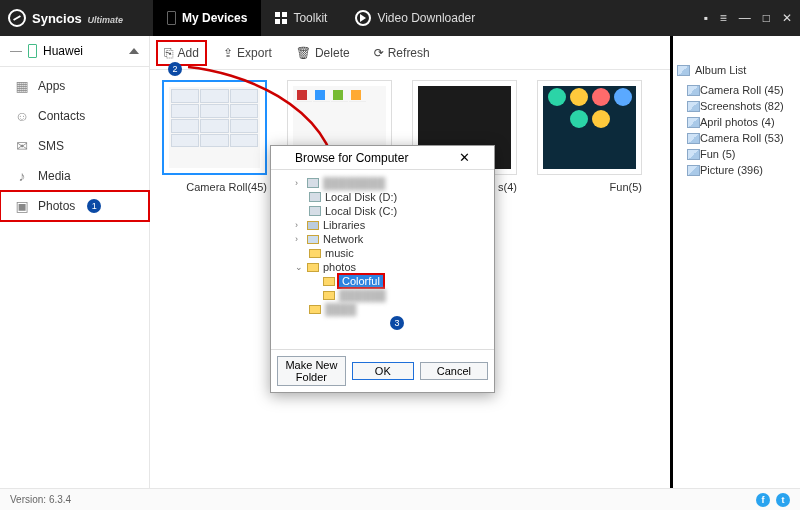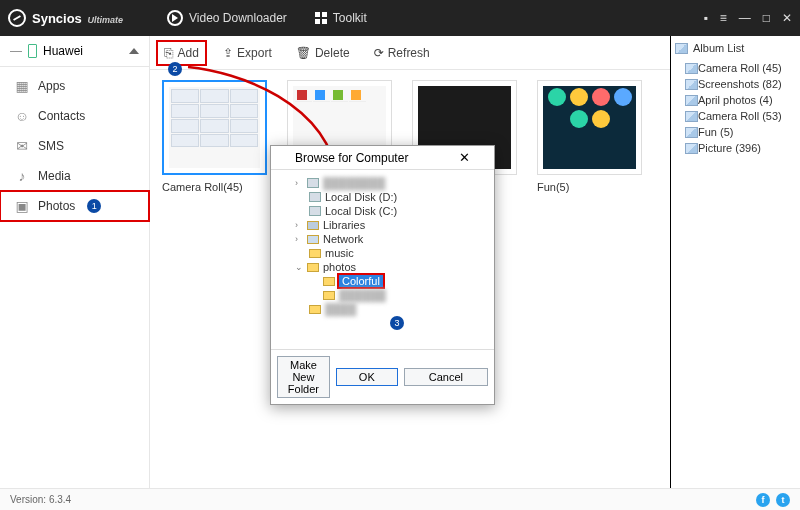--- a/index.html
+++ b/index.html
@@ -21,45 +21,45 @@
   .side-items { padding: 4px 0; }
   .side-item { display:flex; align-items:center; gap:8px; padding:7px 14px; font-size:12px; color:#333; cursor:pointer;}
   .side-item .ico { width:16px; height:16px; display:flex; align-items:center; justify-content:center; color:#888; font-size:14px;}
   .side-item.photos { outline:2px solid #d00; outline-offset:-1px;}
   .badge { width:14px;height:14px;border-radius:50%;background:#0b4aa5;color:#fff;font-size:9px;display:flex;align-items:center;justify-content:center;margin-left:4px;}
   .toolbar { height:34px; border-bottom:1px solid #e6e6e6; display:flex; align-items:center; padding:0 8px; gap:12px; font-size:12px; color:#444;}
   .tbtn { display:flex; align-items:center; gap:4px; padding:4px 6px; cursor:pointer;}
   .tbtn.add { outline:2px solid #d00; outline-offset:0;}
   .main { flex:1; display:flex; flex-direction:column; position:relative;}
   .gallery { flex:1; padding:10px 12px; display:flex; flex-wrap:wrap; gap:30px 20px; align-content:flex-start; position:relative;}
-  .thumb { width:105px; display:flex; flex-direction:column; align-items:flex-start; gap:6px; font-size:11px; color:#333;}
+  .thumb { width:105px; display:flex; flex-direction:column; align-items:flex-end; gap:6px; font-size:11px; color:#333;}
   .thumb .box { width:105px; height:95px; border:1px solid #ddd; background:#fff; padding:5px; position:relative;}
   .thumb.selected .box { border:2px solid #1e90ff;}
   .thumb .inner { width:100%; height:100%; background:#f7f7f7; display:flex; flex-wrap:wrap; align-content:flex-start; gap:1px; padding:2px;}
   .cell { background:#e9eef5; border:1px solid #d0d8e2; flex:1 0 30%; height:18%;}
-  .rpanel { width:130px; border-left:1px solid #000000; padding:6px 4px; font-size:11px; color:#333; overflow:hidden;}
+  .rpanel { width:130px; border-left:3px solid #000000; padding:28px 4px; font-size:11px; color:#333; overflow:hidden;}
   .rpanel .hdr { display:flex; align-items:center; gap:5px; font-size:11px; margin-bottom:6px;}
   .rpanel .row { display:flex; align-items:center; padding:2px 0 2px 10px; cursor:pointer;}
   .pic-ico { width:13px;height:11px;border:1px solid #8aa8c8;background:linear-gradient(135deg,#cfe3f7 50%,#a9c9e8 50%);}
   .statusbar { height:22px; border-top:1px solid #e6e6e6; display:flex; align-items:center; padding:0 10px; font-size:10px; color:#666; background:#fafafa;}
   .statusbar .soc { margin-left:auto; display:flex; gap:6px;}
   .soc span { width:14px;height:14px;border-radius:50%;background:#29a3ef;color:#fff;font-size:9px;display:flex;align-items:center;justify-content:center;font-weight:bold;}
   
   .dialog { position:absolute; left:270px; top:145px; width:225px; background:#fff; border:1px solid #999; box-shadow:0 3px 14px rgba(0,0,0,.35); z-index:50;}
   .dlg-title { display:flex; align-items:center; padding:4px 24px; font-size:12px; border-bottom:1px solid #ddd;}
   .dlg-title .x { margin-left:auto; cursor:pointer; font-size:13px;}
   .tree { height:180px; overflow:auto; padding:6px 6px; font-size:11px; color:#333; border-bottom:1px solid #ddd;}
   .tree .trow { display:flex; align-items:center; gap:4px; padding:1px 0;}
   .trow .sp { display:inline-block;}
   .chev { width:8px; display:inline-block; color:#777; font-size:9px;}
   .drv { width:12px;height:10px;background:#d6dde6;border:1px solid #8aa;display:inline-block;}
   .fld { width:12px;height:9px;background:#ffd869;border:1px solid #caa53a;display:inline-block;}
   .sel { color:#fff; background:#2c82e0; outline:2px solid #d00; outline-offset:0; padding:0 3px;}
   .dlg-btns { display:flex; gap:6px; justify-content:flex-end; padding:6px; align-items:center;}
-  .btn { border:1px solid #9aa6b2; background:#f6f7f8; font-size:11px; padding:2px 24px; cursor:pointer;}
+  .btn { border:1px solid #9aa6b2; background:#f6f7f8; font-size:11px; padding:2px 16px; cursor:pointer;}
   .btn.ok { border:1px solid #1e6fd9; padding:2px 22px;}
   .btn.mk { margin-right:auto; padding:2px 0;}
   
   .arrow-svg { position:absolute; left:178px; top:62px; width:180px; height:130px; z-index:45; pointer-events:none;}
   
   .step2 { position:absolute; left:168px; top:62px; z-index:46; width:14px;height:14px;border-radius:50%;background:#0b4aa5;color:#fff;font-size:9px;display:flex;align-items:center;justify-content:center;}
   .step3 { position:absolute; left:390px; top:316px; z-index:55; width:14px;height:14px;border-radius:50%;background:#0b4aa5;color:#fff;font-size:9px;display:flex;align-items:center;justify-content:center;}
   .blur { filter: blur(2px); color:#bbb;}
   
   .inner.dark { background:#1b1b1b;}
@@ -79,34 +79,38 @@
 </style>
 </head>
 <body>
 
 <div class="titlebar">
   <span class="logo-ico"></span>
   <span class="app-title">
     <span>Syncios</span> <span class="ult">Ultimate</span>
   </span>
   <div class="tabs">
-    <div class="tab">
-      <span class="play-wrap">
-          <span class="play-ico"></span>
-        </span>
-      <span>Video Downloader</span>
+    <div class="tab active">
+      <span class="phone-ico"></span>
+      <span>My Devices</span>
     </div>
     <div class="tab">
       <span class="grid-ico">
           <span></span>
           <span></span>
           <span></span>
           <span></span>
         </span>
       <span>Toolkit</span>
+    </div>
+    <div class="tab">
+      <span class="play-wrap">
+          <span class="play-ico"></span>
+        </span>
+      <span>Video Downloader</span>
     </div>
   </div>
   <div class="win-ctrls">
     <span>▪</span>
     <span>≡</span>
     <span>—</span>
     <span>□</span>
     <span>✕</span>
   </div>
 </div>

